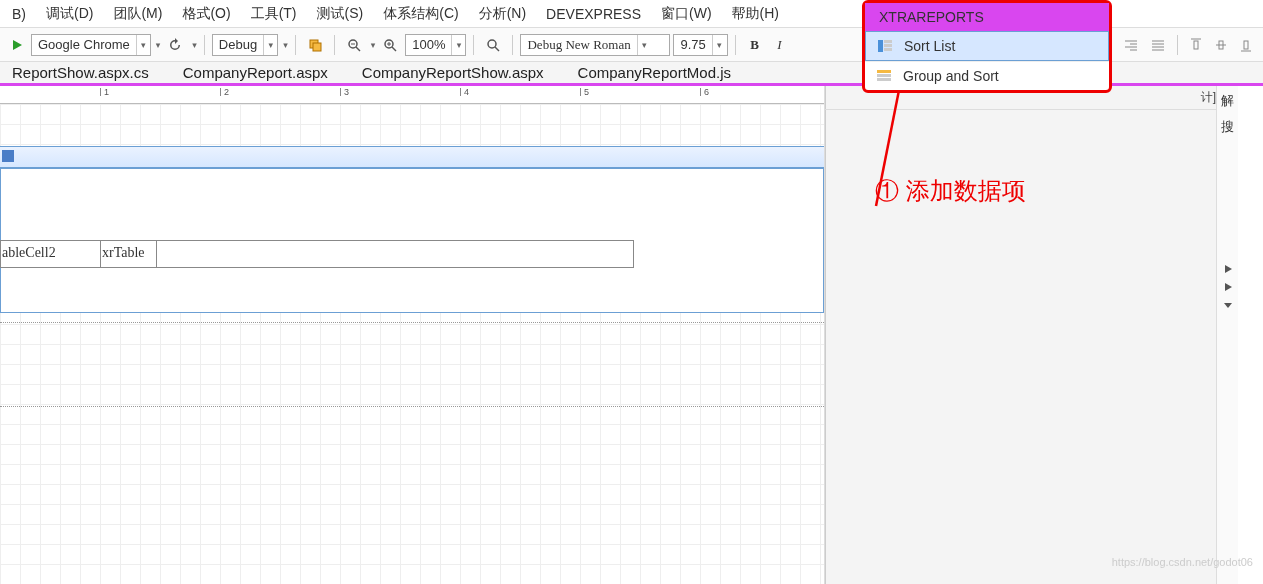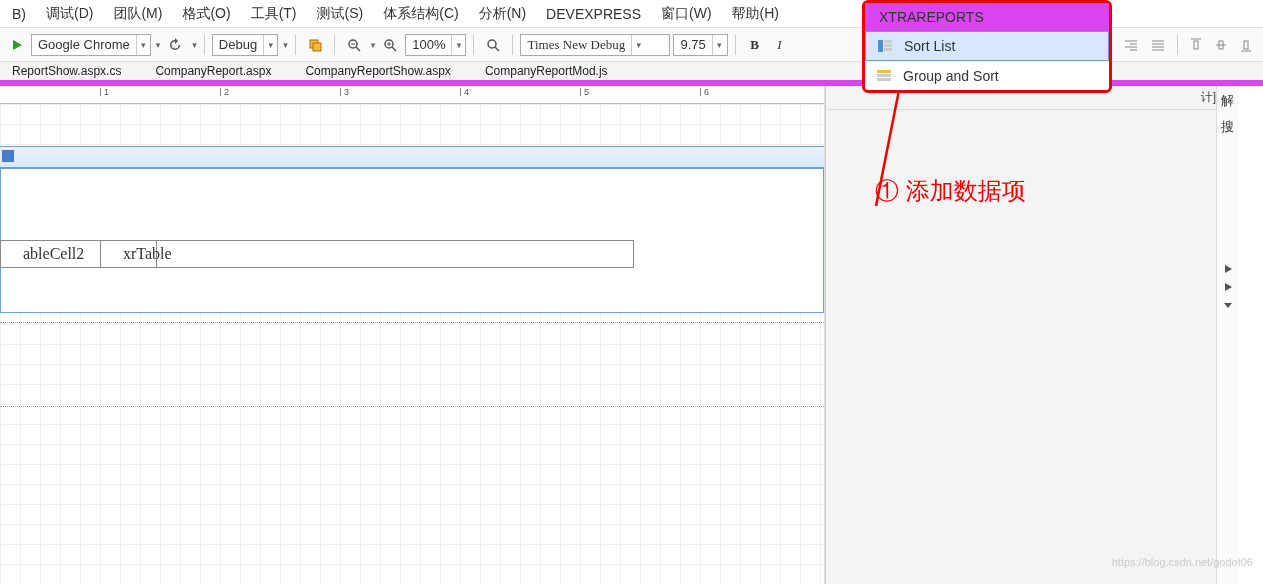--- a/index.html
+++ b/index.html
@@ -5,35 +5,35 @@
     * { margin:0; padding:0; box-sizing:border-box; font-family:"Microsoft YaHei","Segoe UI",Arial,sans-serif; }
     body { width:1263px; height:584px; background:#fff; overflow:hidden; position:relative; font-size:13px; color:#333; }
     .menu-bar { height:28px; display:flex; align-items:center; padding:0 2px; border-bottom:1px solid #ddd; gap:0; }
     .menu-item { padding:4px 10px; cursor:default; white-space:nowrap; font-size:14px; }
     .toolbar { height:34px; display:flex; align-items:center; padding:2px 6px; border-bottom:1px solid #ddd; gap:3px; background:#fafafa; }
     .tb-btn { display:flex; align-items:center; justify-content:center; padding:3px 4px; border:1px solid transparent; border-radius:2px; cursor:pointer; min-width:22px; height:24px; }
     .tb-sep { width:1px; height:20px; background:#ccc; margin:0 4px; }
     .tb-combo { display:flex; align-items:center; border:1px solid #aaa; background:#fff; height:22px; font-size:13px; }
     .tb-combo span.val { padding:0 6px; line-height:20px; }
     .tb-combo .dd { width:14px; border-left:1px solid #ccc; text-align:center; font-size:9px; line-height:20px; color:#666; }
-    .tab-strip { height:24px; display:flex; align-items:flex-end; padding:0 4px; border-bottom:6px solid #d946ef; background:#f5f5f5; gap:18px; font-size:12px; color:#222; }
+    .tab-strip { height:24px; display:flex; align-items:flex-end; padding:0 4px; border-bottom:3px solid #d946ef; background:#f5f5f5; gap:18px; font-size:15px; color:#222; }
     .tab-strip .ftab { padding:2px 8px; cursor:pointer; }
     .design-area { position:absolute; top:86px; left:0; width:825px; bottom:0; background:#fff; overflow:hidden; border-right:1px solid #ddd; }
     .ruler-h { position:absolute; top:0; left:0; right:0; height:18px; background:#fff; border-bottom:1px solid #bbb; font-size:9px; color:#555; }
     .ruler-h div.tick { position:absolute; top:2px; border-left:1px solid #888; height:8px; padding-left:3px; line-height:8px; }
     .canvas-wrap { position:absolute; top:18px; left:0; right:0; bottom:0;
       background-image:linear-gradient(#eee 1px,transparent 1px),linear-gradient(90deg,#eee 1px,transparent 1px);
       background-size:20px 20px; }
     .band { position:absolute; left:0; right:0; background:#fff; border-top:1px solid #aaa; border-bottom:1px solid #aaa; }
     .band.detail-hdr { top:42px; height:22px; background:linear-gradient(#eaf2ff,#d6e7ff); border-top:1px solid #6b9fd4; border-bottom:1px solid #6b9fd4; }
     .band.detail-hdr .dtag { position:absolute; left:2px; top:3px; width:12px; height:12px; background:#4a7dc7; }
     .band.big { top:64px; height:145px; background:#fff; border:1px solid #6b9fd4; }
     .band.big2 { top:218px; height:85px; border-top:1px dotted #999; border-bottom:1px dotted #999; background:transparent; }
     .xr-table { position:absolute; top:136px; left:0; width:634px; height:28px; border:1px solid #888; background:#fff; display:flex; }
-    .xr-cell { border-right:1px solid #888; padding:4px 22px; font-family:"Times New Roman",serif; font-size:16px; flex:0 0 auto; }
+    .xr-cell { border-right:1px solid #888; padding:4px 1px; font-family:"Times New Roman",serif; font-size:14px; flex:0 0 auto; }
     .side-panel { position:absolute; top:86px; left:825px; width:413px; bottom:0; background:#f4f4f4; border-left:1px solid #ccc; }
     .side-top { position:absolute; top:0; right:0; width:413px; height:24px; display:flex; align-items:center; justify-content:flex-end; padding:0 8px; font-size:12px; color:#444; border-bottom:1px solid #ddd; }
     .right-rail { position:absolute; right:0; top:0; width:22px; bottom:0; background:#fafafa; border-left:1px solid #ddd; display:flex; flex-direction:column; align-items:center; padding-top:6px; gap:8px; font-size:13px; }
     .dropdown-annot { position:absolute; top:0; left:862px; width:250px; border:3px solid #e00; border-radius:6px; background:#fff; z-index:50; }
     .dropdown-annot .ddhdr { padding:6px 14px; font-size:14px; background:#d946ef; }
     .dropdown-annot .dditem { padding:6px 14px 6px 38px; font-size:14px; position:relative; cursor:pointer; border-top:1px solid #eee; }
     .dropdown-annot .dditem.selected { background:#d6e7ff; border:1px solid #6b9fd4; }
     .dropdown-annot .dditem .icn { position:absolute; left:10px; top:5px; width:18px; height:18px; }
     .annotation-text { position:absolute; top:175px; left:875px; color:#e00; font-size:24px; font-weight:400; z-index:40; }
     svg.arrow { position:absolute; top:58px; left:818px; width:100px; height:165px; z-index:39; }
@@ -110,21 +110,21 @@
   </div>
   <div class="tb-sep"></div>
   <div class="tb-btn">
     <svg width="14" height="14">
         <circle cx="6" cy="6" r="4" fill="none" stroke="#555" stroke-width="1.5"></circle>
         <line x1="9" y1="9" x2="13" y2="13" stroke="#555" stroke-width="1.5"></line>
       </svg>
   </div>
   <div class="tb-sep"></div>
   <div class="tb-combo" style="min-width:150px">
-    <span class="val" style="font-family:'Times New Roman',serif">Times New Debug</span>
+    <span class="val" style="font-family:'Times New Roman',serif">Debug New Roman</span>
     <span class="dd">▾</span>
   </div>
   <div class="tb-combo" style="min-width:55px">
     <span class="val">9.75</span>
     <span class="dd">▾</span>
   </div>
   <div class="tb-sep"></div>
   <div class="tb-btn" style="font-weight:bold;font-family:serif">B</div>
   <div class="tb-btn" style="font-style:italic;font-family:serif">I</div>
   <div style="flex:1"></div>

